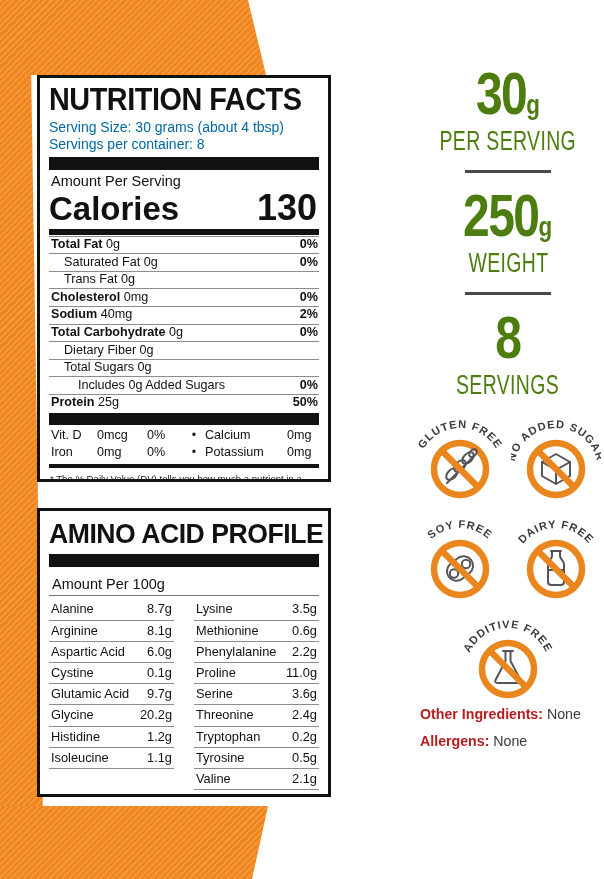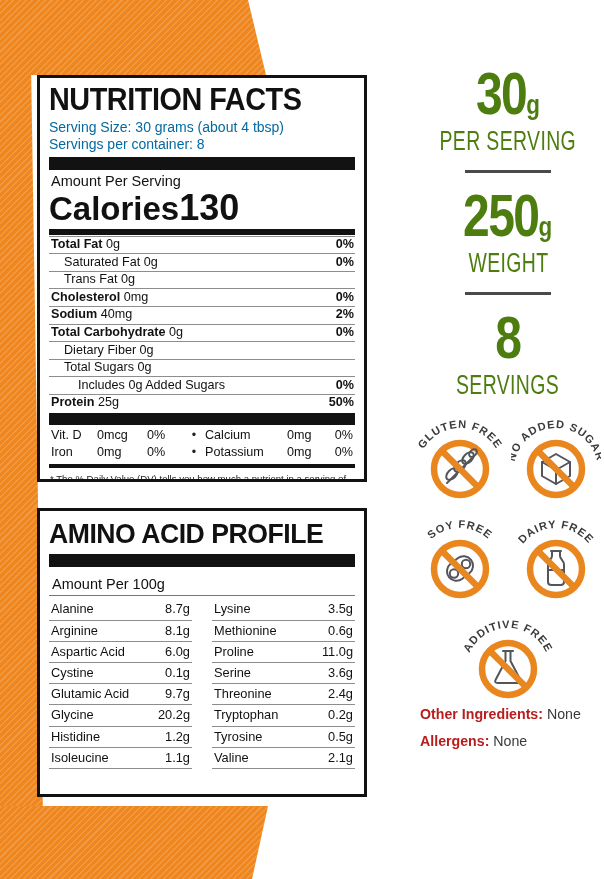--- a/index.html
+++ b/index.html
@@ -12,38 +12,38 @@
     position:absolute;
     background-color:#EF861E;
     background-image:repeating-linear-gradient(135deg,rgba(255,255,255,.16) 0 1.5px,rgba(255,255,255,0) 1.5px 4.5px);
   }
   .bg-top{left:0;top:0;width:270px;height:75px;clip-path:polygon(0 0,248px 0,266px 75px,0 75px);}
   .bg-left{left:0;top:0;width:46px;height:879px;clip-path:polygon(0 0,30px 0,44px 879px,0 879px);}
   .bg-bottom{left:0;top:806px;width:280px;height:73px;clip-path:polygon(0 0,268px 0,252px 73px,0 73px);}
 
   
   .panel{
-    position:absolute;left:37px;width:330px;background:#fff;
+    position:absolute;left:37px;width:294px;background:#fff;
     border:3px solid #121212;box-sizing:border-box;padding:5px 9px;overflow:hidden;
   }
   #nutrition-panel{top:75px;height:407px;}
   #amino-panel{top:508px;height:289px;}
 
   .nf-title{font-weight:bold;font-size:31px;line-height:1.02;letter-spacing:-.5px;
     transform:scaleX(.93);transform-origin:left center;margin:1px 0 3px;white-space:nowrap;}
   .ap-title{font-weight:bold;font-size:28px;line-height:1.05;letter-spacing:-.5px;
     transform:scaleX(.95);transform-origin:left center;margin:3px 0 6px;white-space:nowrap;}
   .nf-serving{font-size:14px;line-height:1.22;color:#0369a1;}
   .bar{background:#121212;}
   .bar.h13{height:13px;margin:4px 0 3px;}
   .bar.h6{height:6px;margin:2px 0 1px;}
   .bar.h12{height:12px;margin:1px 0 2px;}
   .bar.h4{height:4px;margin:2px 0 3px;}
   .amount-per{font-size:14.5px;margin:3px 0 0 2px;}
-  .calories-row{display:flex;justify-content:flex-start;align-items:flex-end;margin:0 2px 2px 0;}
+  .calories-row{display:flex;justify-content:space-between;align-items:flex-end;margin:0 2px 2px 0;}
   .calories-label{font-size:33px;font-weight:bold;line-height:1.05;}
   .calories-value{font-size:36px;font-weight:bold;line-height:1.05;}
   .dv-header{text-align:right;font-size:10px;font-weight:bold;padding:1px 1px 2px 0;}
   .nf-row{display:flex;justify-content:space-between;align-items:flex-end;
     font-size:12.6px;line-height:1.08;padding:1.5px 1px 1.5px 2px;border-top:1px solid #8d8d8d;}
   .nf-row.indent1{padding-left:15px;}
   .nf-row.indent2{padding-left:29px;}
   .nf-row .b{font-weight:bold;}
   .nf-row .dv{font-weight:bold;}
   .micro-row{display:grid;grid-template-columns:46px 50px 36px 22px 82px 44px auto;
@@ -210,20 +210,24 @@
     <div class="ap-col">
         <div class="ap-row">
           <span>Lysine</span>
           <span>3.5g</span>
         </div>
         <div class="ap-row">
           <span>Methionine</span>
           <span>0.6g</span>
         </div>
         <div class="ap-row">
+          <span>Phenylalanine</span>
+          <span>2.2g</span>
+        </div>
+        <div class="ap-row">
           <span>Proline</span>
           <span>11.0g</span>
         </div>
         <div class="ap-row">
           <span>Serine</span>
           <span>3.6g</span>
         </div>
         <div class="ap-row">
           <span>Threonine</span>
           <span>2.4g</span>

